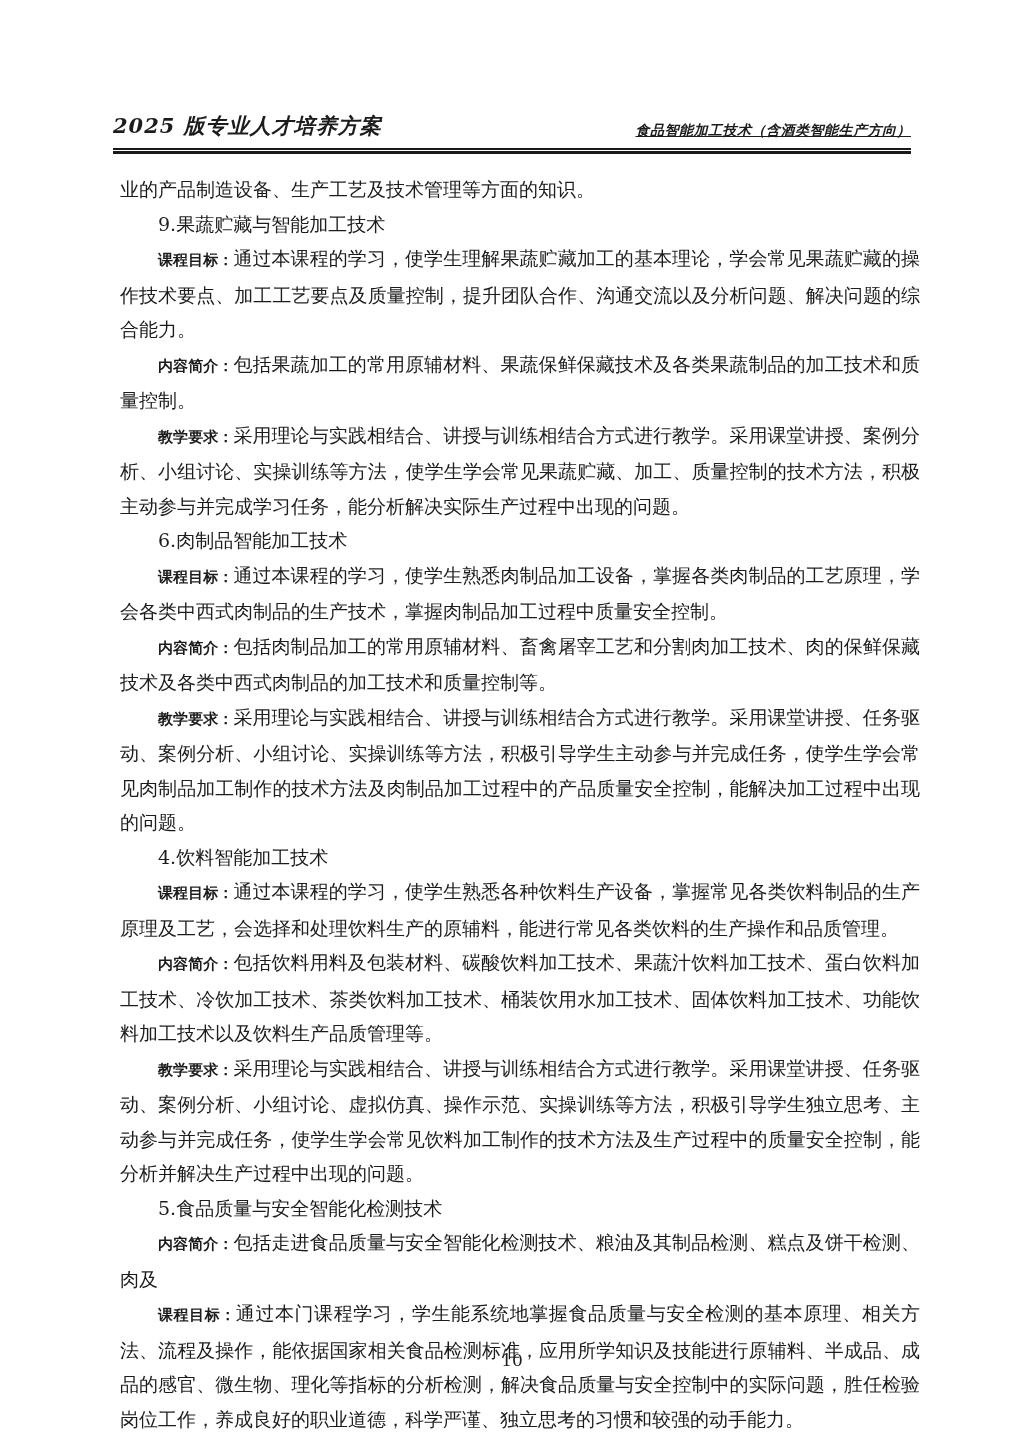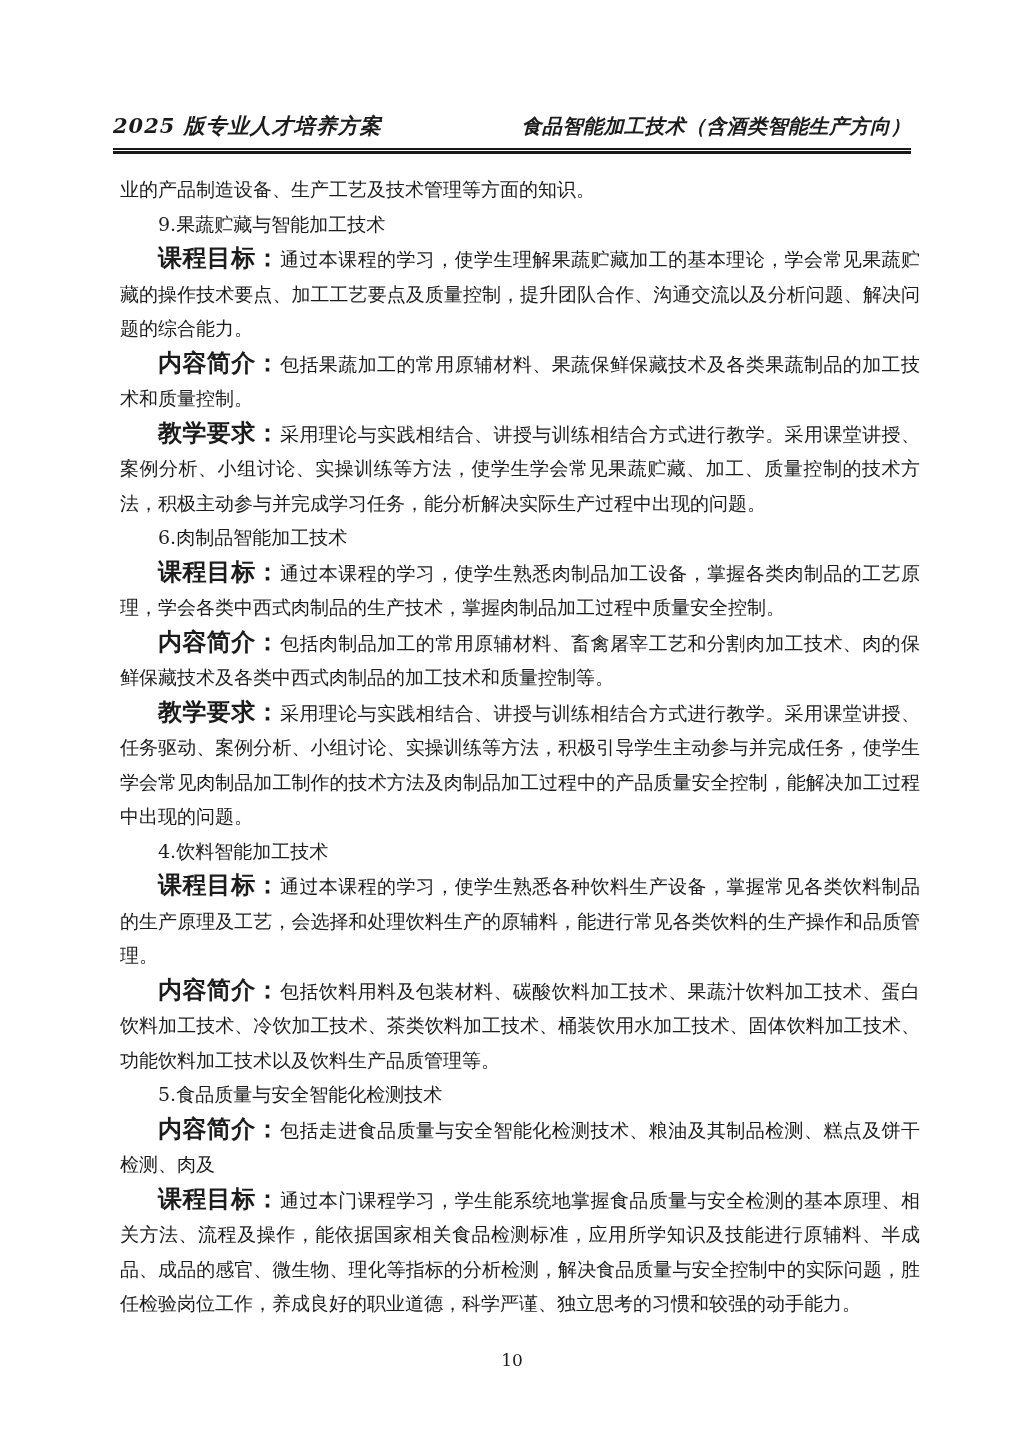--- a/index.html
+++ b/index.html
@@ -28,25 +28,26 @@
     align-items: flex-end;
   }
   .header-left {
     font-size: 21px;
     font-weight: bold;
     font-style: italic;
     letter-spacing: 1px;
     white-space: nowrap;
   }
   .header-right {
-    font-size: 20px;
+    font-size: 14px;
     font-weight: bold;
     font-style: italic;
     letter-spacing: 0.5px;
     white-space: nowrap;
+    text-decoration: underline;
   }
   .header-rule {
     position: absolute;
     left: 113px;
     right: 113px;
     top: 148px;
     height: 6px;
     box-sizing: border-box;
     border-top: 2px solid #191919;
     border-bottom: 3px solid #191919;
@@ -65,21 +66,21 @@
     margin: 0;
     padding: 0;
     text-indent: 2em;
   }
   .body-text p.no-indent {
     text-indent: 0;
   }
   .para-label {
     font-family: "DejaVu Sans", "Liberation Sans", sans-serif;
     font-weight: bold;
-    font-size: 24px;
+    font-size: 15px;
   }
   
   .footer {
     position: absolute;
     left: 0;
     right: 0;
     top: 1350px;
     text-align: center;
   }
   .page-number {
@@ -106,20 +107,21 @@
       <p><span class="para-label">课程目标：</span><span>通过本课程的学习，使学生理解果蔬贮藏加工的基本理论，学会常见果蔬贮藏的操作技术要点、加工工艺要点及质量控制，提升团队合作、沟通交流以及分析问题、解决问题的综合能力。</span></p>
       <p><span class="para-label">内容简介：</span><span>包括果蔬加工的常用原辅材料、果蔬保鲜保藏技术及各类果蔬制品的加工技术和质量控制。</span></p>
       <p><span class="para-label">教学要求：</span><span>采用理论与实践相结合、讲授与训练相结合方式进行教学。采用课堂讲授、案例分析、小组讨论、实操训练等方法，使学生学会常见果蔬贮藏、加工、质量控制的技术方法，积极主动参与并完成学习任务，能分析解决实际生产过程中出现的问题。</span></p>
       <p><span>6.肉制品智能加工技术</span></p>
       <p><span class="para-label">课程目标：</span><span>通过本课程的学习，使学生熟悉肉制品加工设备，掌握各类肉制品的工艺原理，学会各类中西式肉制品的生产技术，掌握肉制品加工过程中质量安全控制。</span></p>
       <p><span class="para-label">内容简介：</span><span>包括肉制品加工的常用原辅材料、畜禽屠宰工艺和分割肉加工技术、肉的保鲜保藏技术及各类中西式肉制品的加工技术和质量控制等。</span></p>
       <p><span class="para-label">教学要求：</span><span>采用理论与实践相结合、讲授与训练相结合方式进行教学。采用课堂讲授、任务驱动、案例分析、小组讨论、实操训练等方法，积极引导学生主动参与并完成任务，使学生学会常见肉制品加工制作的技术方法及肉制品加工过程中的产品质量安全控制，能解决加工过程中出现的问题。</span></p>
       <p><span>4.饮料智能加工技术</span></p>
       <p><span class="para-label">课程目标：</span><span>通过本课程的学习，使学生熟悉各种饮料生产设备，掌握常见各类饮料制品的生产原理及工艺，会选择和处理饮料生产的原辅料，能进行常见各类饮料的生产操作和品质管理。</span></p>
       <p><span class="para-label">内容简介：</span><span>包括饮料用料及包装材料、碳酸饮料加工技术、果蔬汁饮料加工技术、蛋白饮料加工技术、冷饮加工技术、茶类饮料加工技术、桶装饮用水加工技术、固体饮料加工技术、功能饮料加工技术以及饮料生产品质管理等。</span></p>
+      <p><span class="para-label">教学要求：</span><span>采用理论与实践相结合、讲授与训练相结合方式进行教学。采用课堂讲授、任务驱动、案例分析、小组讨论、虚拟仿真、操作示范、实操训练等方法，积极引导学生独立思考、主动参与并完成任务，使学生学会常见饮料加工制作的技术方法及生产过程中的质量安全控制，能分析并解决生产过程中出现的问题。</span></p>
       <p><span>5.食品质量与安全智能化检测技术</span></p>
       <p><span class="para-label">内容简介：</span><span>包括走进食品质量与安全智能化检测技术、粮油及其制品检测、糕点及饼干检测、肉及</span></p>
       <p><span class="para-label">课程目标：</span><span>通过本门课程学习，学生能系统地掌握食品质量与安全检测的基本原理、相关方法、流程及操作，能依据国家相关食品检测标准，应用所学知识及技能进行原辅料、半成品、成品的感官、微生物、理化等指标的分析检测，解决食品质量与安全控制中的实际问题，胜任检验岗位工作，养成良好的职业道德，科学严谨、独立思考的习惯和较强的动手能力。</span></p>
     </div>
 
   <div class="footer">
     <span class="page-number">10</span>
   </div>
 
 </div>

